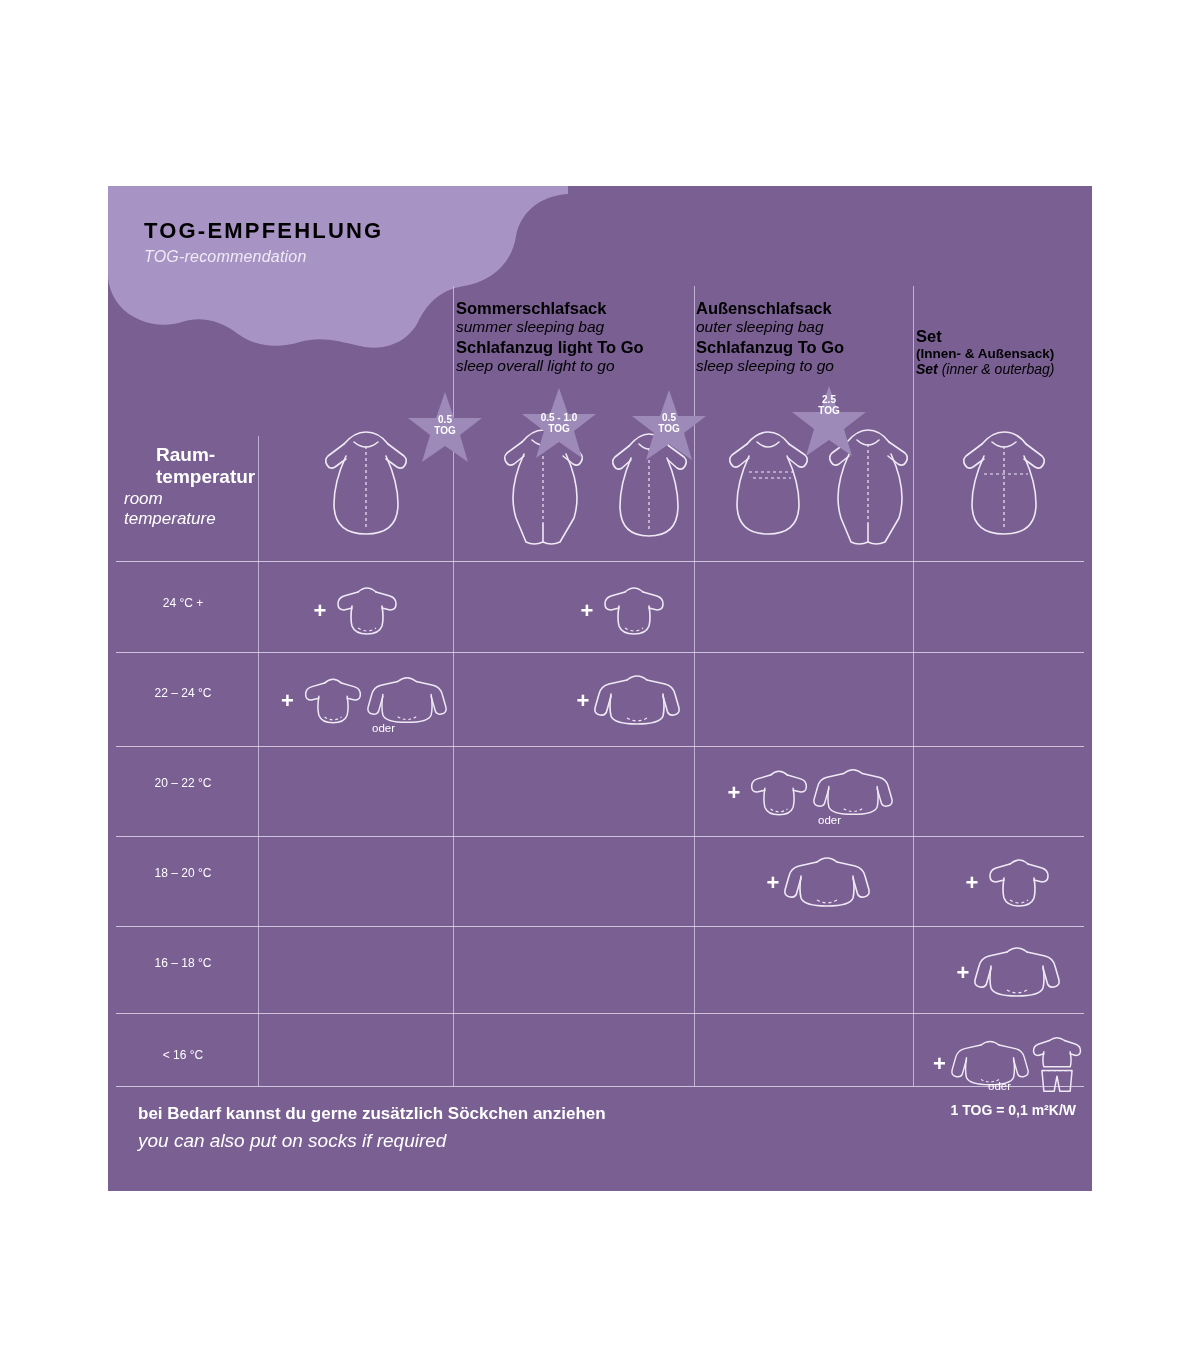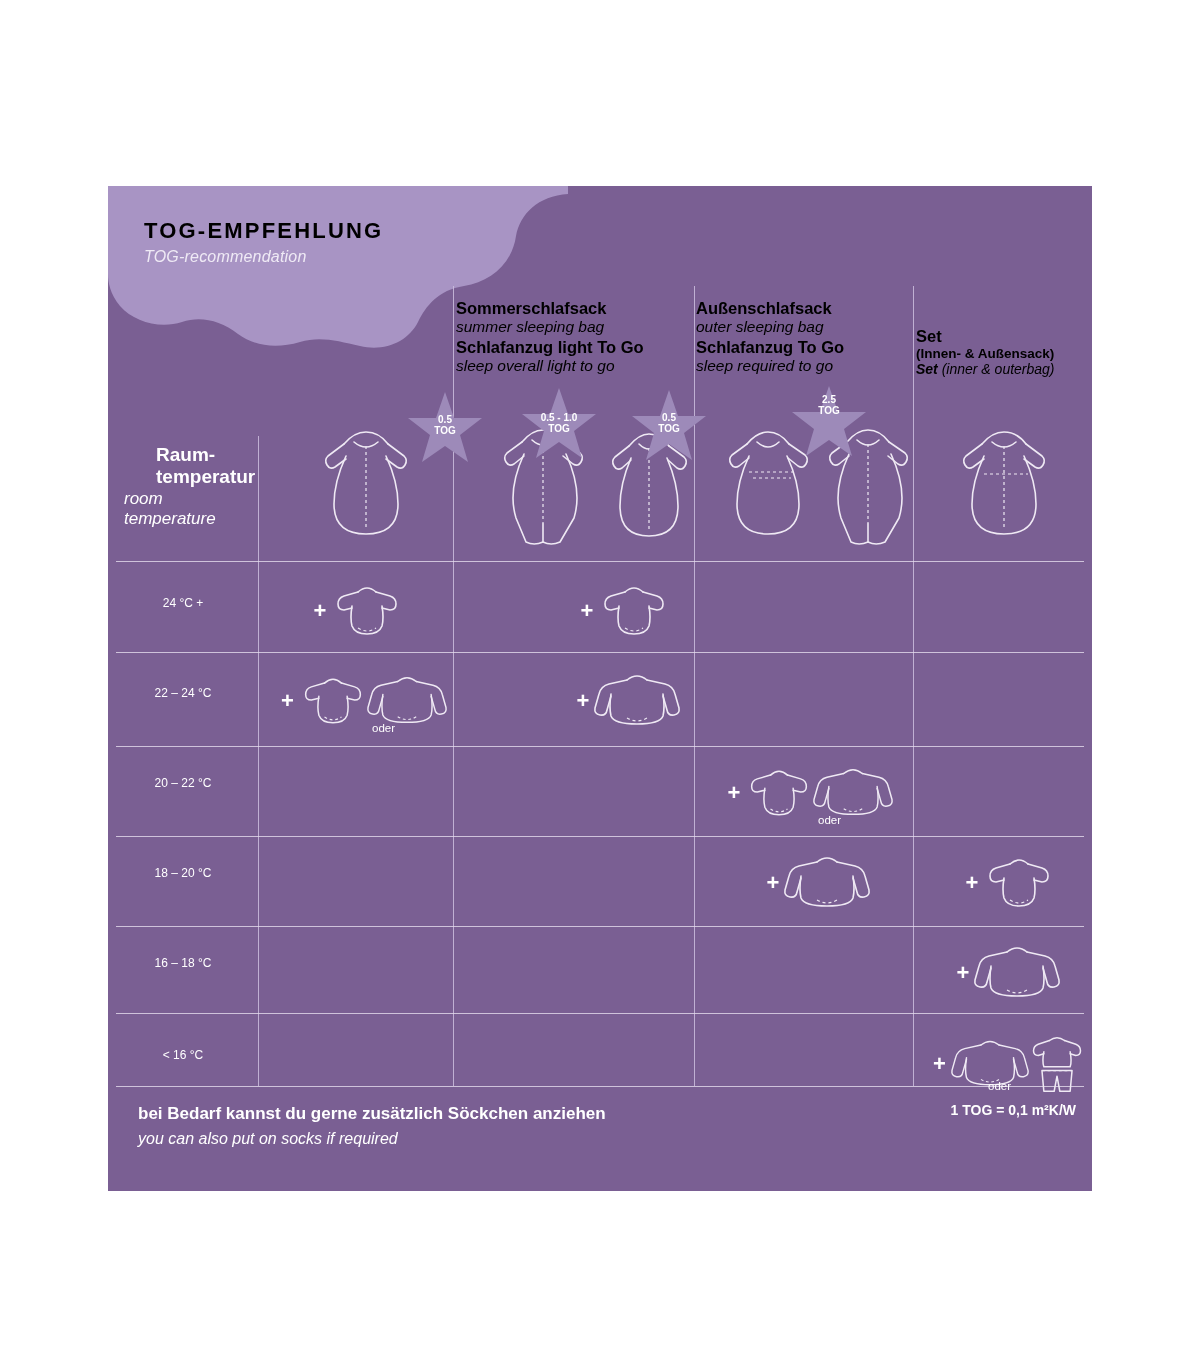--- a/index.html
+++ b/index.html
@@ -29,21 +29,21 @@
   .ch-small.it{font-weight:normal;font-style:italic;}
   .rowlabel{
     position:absolute;color:#ffffff;font-size:12px;left:0;width:150px;text-align:center;
   }
   .corner{
     position:absolute;left:8px;top:258px;width:150px;color:#fff;text-align:left;padding-left:8px;
   }
   .corner .b{font-size:19px;font-weight:bold;line-height:1.18;margin-left:32px;}
   .corner .i{font-size:17px;font-style:italic;line-height:1.2;}
   .footer-b{position:absolute;left:30px;top:918px;color:#fff;font-size:17px;font-weight:bold;}
-  .footer-i{position:absolute;left:30px;top:944px;color:#fff;font-size:16px;font-style:italic;}
+  .footer-i{position:absolute;left:30px;top:944px;color:#fff;font-size:19px;font-style:italic;}
   .tognote{position:absolute;right:16px;top:916px;color:#fff;font-size:14px;font-weight:bold;}
   .cell{position:absolute;display:flex;align-items:center;justify-content:center;}
   .plus{color:#fff;font-size:22px;font-weight:bold;line-height:1;margin-right:6px;}
   .oder{position:absolute;color:#fff;font-size:11.5px;}
   .star{position:absolute;}
   .stxt{position:absolute;color:#ffffff;font-size:10px;font-weight:bold;text-align:center;line-height:1.1;width:60px;}
   svg{overflow:visible;}
   .o{fill:none;stroke:#efe9f4;stroke-width:1.6;stroke-linejoin:round;stroke-linecap:round;}
   .od{fill:none;stroke:#efe9f4;stroke-width:1.2;stroke-dasharray:3 3;}
 </style>
@@ -90,21 +90,21 @@
     <div class="ch-line">Sommerschlafsack</div>
     <div class="ch-line it">summer sleeping bag</div>
     <div class="ch-line">Schlafanzug light To Go</div>
     <div class="ch-line it">sleep overall light to go</div>
   </div>
 
   <div class="col-head" style="left:588px;top:112px;width:216px;">
     <div class="ch-line">Außenschlafsack</div>
     <div class="ch-line it">outer sleeping bag</div>
     <div class="ch-line">Schlafanzug To Go</div>
-    <div class="ch-line it">sleep required to go</div>
+    <div class="ch-line it">sleep sleeping to go</div>
   </div>
 
   <div class="col-head" style="left:808px;top:140px;width:172px;">
     <div class="ch-line">Set</div>
     <div class="ch-small">(Innen- &amp; Außensack)</div>
     <div class="ch-small it" style="font-size:14px;">
       <span style="font-style:italic;font-weight:bold;">Set</span>
       <span>(inner &amp; outerbag)</span>
     </div>
   </div>

